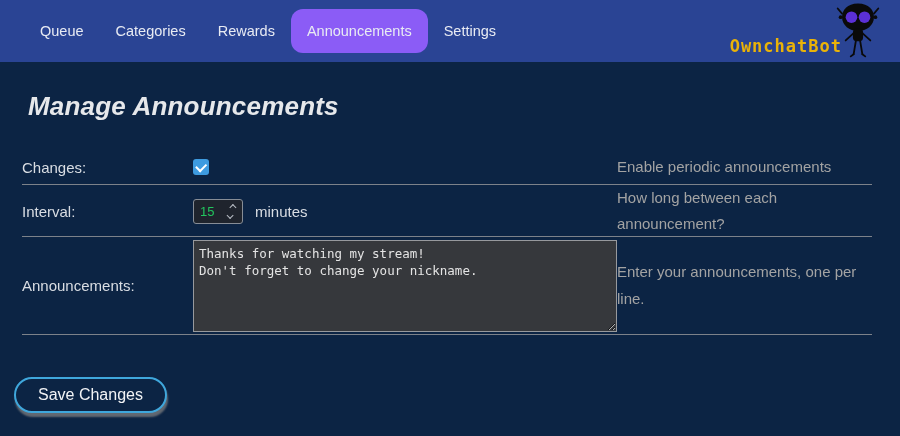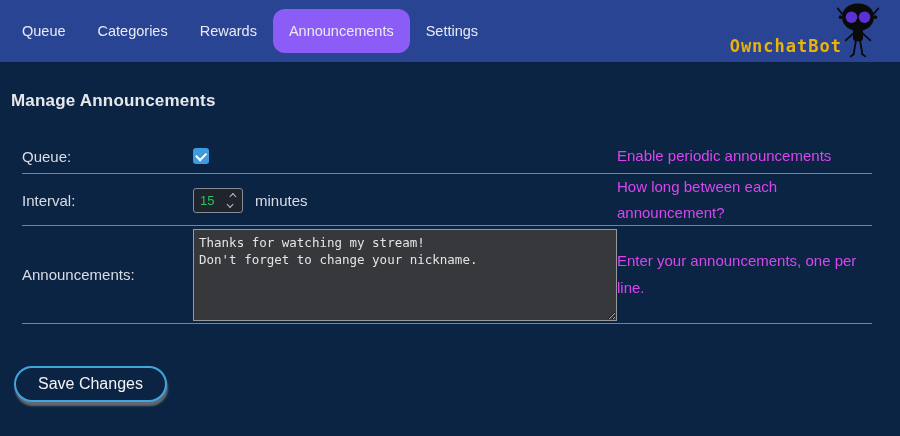--- a/index.html
+++ b/index.html
@@ -10,21 +10,21 @@
     color:#dde1e8;
     position:relative;
   }
 
   
   .navbar {
     height:62px;
     background:#2a4494;
     display:flex;
     align-items:center;
-    padding-left:6px;
+    padding-left:24px;
     position:relative;
   }
   .nav-item {
     color:#e8ebf3;
     font-size:14.5px;
     padding:14px 16px;
     border-radius:12px;
     cursor:pointer;
     white-space:nowrap;
   }
@@ -45,42 +45,43 @@
     font-size:17px;
     letter-spacing:1px;
     color:#eab308;
     line-height:1;
     padding-bottom:7px;
   }
   .robot { margin-left:-6px; margin-bottom:2px; }
 
   
   .page-title {
-    margin:29px 0 0 11px;
-    font-size:17px;
+    margin:29px 0 0 28px;
+    font-size:26px;
     font-weight:bold;
     color:#e6e8eb;
     letter-spacing:0.2px;
+    font-style:italic;
   }
 
   .form-table {
     margin:28px 0 0 22px;
     width:850px;
   }
   .form-row {
     display:grid;
     grid-template-columns:171px 424px 1fr;
     align-items:center;
     border-bottom:1px solid #7d828a;
   }
   .row-enable   { height:35px; }
   .row-interval { height:52px; }
   .row-announce { height:98px; }
   .cell-label { font-size:15px; color:#d9dde3; }
-  .cell-help  { font-size:15px; color:#d946ef; line-height:1.75; padding-right:4px; }
+  .cell-help  { font-size:15px; color:#a3a3a3; line-height:1.75; padding-right:4px; }
   .cell-control { display:flex; align-items:center; }
 
   
   .checkbox {
     width:16px; height:16px;
     background:#3e9be0;
     border-radius:3px;
     position:relative;
     cursor:pointer;
   }
@@ -188,21 +189,21 @@
     </svg>
   </div>
 </nav>
 
 <main>
   <h1 class="page-title">Manage Announcements</h1>
 
   <div class="form-table">
 
     <div class="form-row row-enable">
-      <div class="cell-label">Queue:</div>
+      <div class="cell-label">Changes:</div>
       <div class="cell-control">
         <div class="checkbox"></div>
       </div>
       <div class="cell-help">Enable periodic announcements</div>
     </div>
 
     <div class="form-row row-interval">
       <div class="cell-label">Interval:</div>
       <div class="cell-control">
         <div class="number-input">

